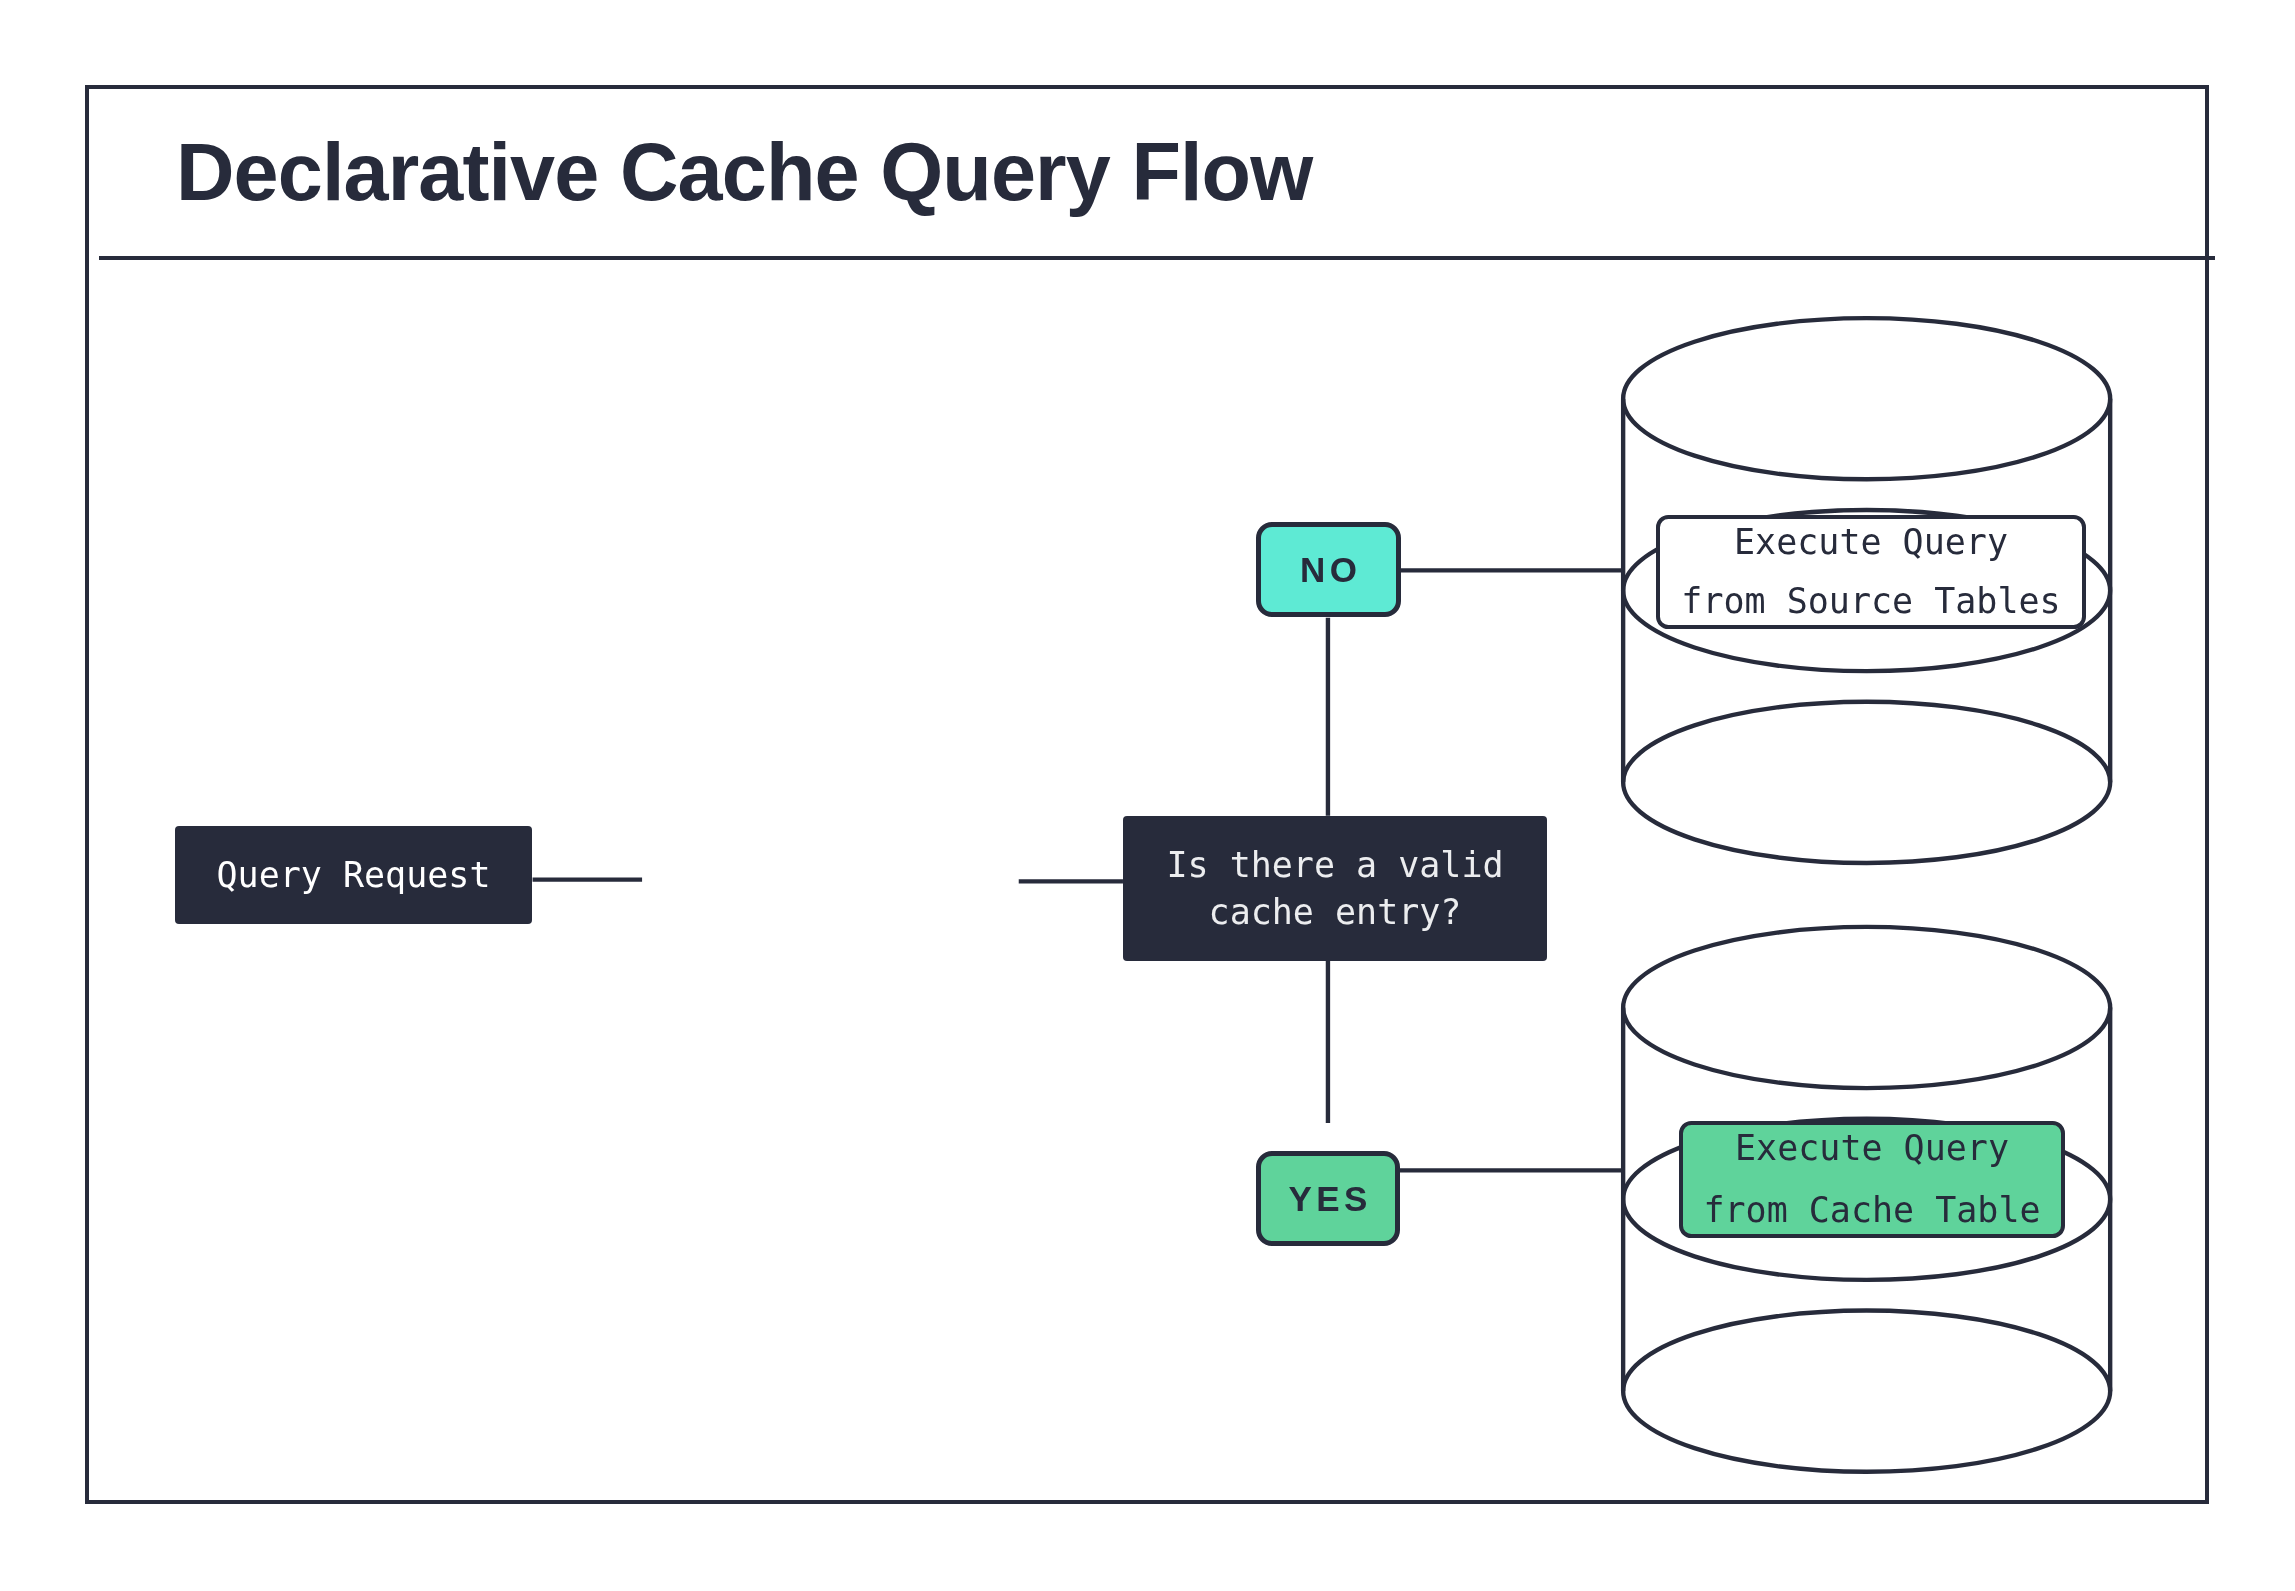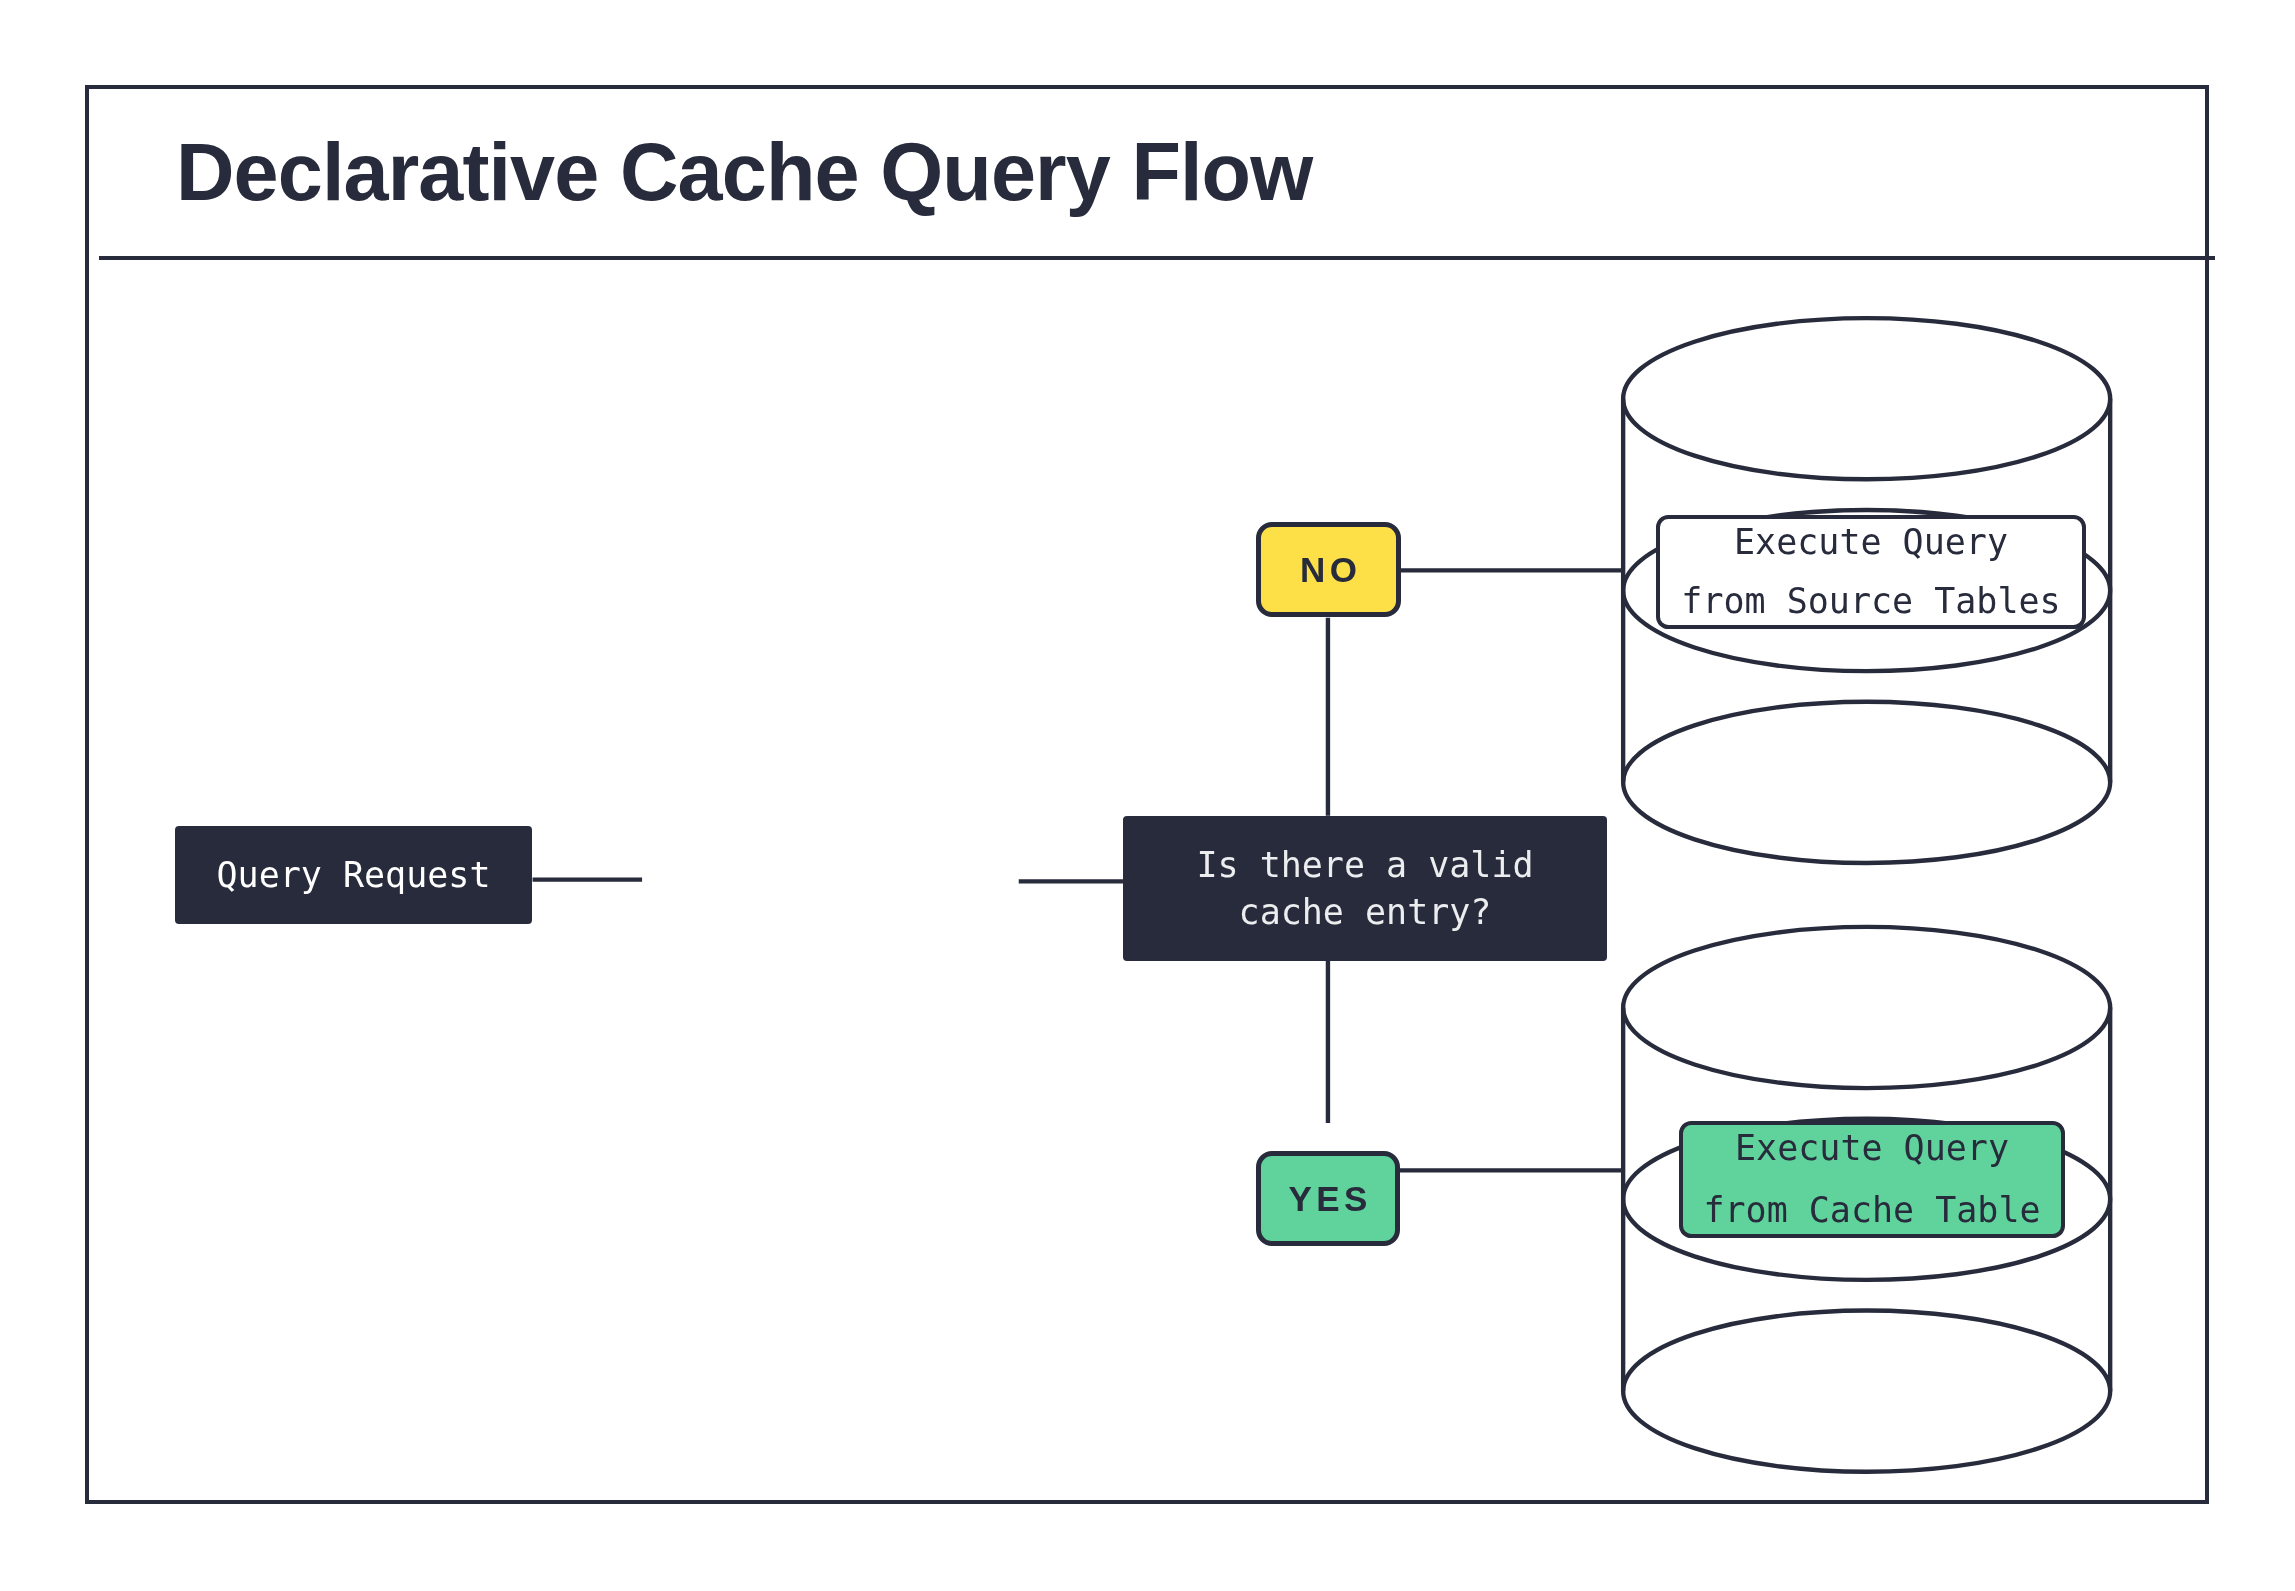--- a/index.html
+++ b/index.html
@@ -51,21 +51,21 @@
   }
   .node-dark{background:var(--ink);color:#FFFFFF;border-radius:4px;}
   .node-dark.decision{color:var(--decision_text);}
   .node-green{background:var(--green);color:var(--ink);border:4.4px solid var(--ink);border-radius:16px;}
   .branch{
     font-family:"Liberation Sans", sans-serif;
     font-weight:bold;font-size:35px;letter-spacing:4.4px;
     color:var(--ink);border-radius:16px;
     text-indent:4.4px; 
   }
-  .branch-no{background:#fde047;border:5.3px solid var(--ink);}
+  .branch-no{background:#5eead4;border:5.3px solid var(--ink);}
   .branch-yes{background:var(--green);border:5.3px solid var(--ink);}
   .db-label{
     position:absolute;
     display:flex;flex-direction:column;
     align-items:center;justify-content:space-between;
     box-sizing:border-box;
     font-size:35px;line-height:47px;
     text-align:center;white-space:nowrap;
     color:var(--ink);
     border:4.4px solid var(--ink);border-radius:12.3px;
@@ -106,21 +106,21 @@
       <ellipse class="stroke" cx="2131" cy="1369" rx="278" ry="92"></ellipse>
       <ellipse class="stroke" cx="2131" cy="1150" rx="278" ry="92"></ellipse>
     </g>
   </svg>
 
   <div class="node node-dark" style="left:175px;top:826px;width:357px;height:98px;">
     <span>Query Request</span>
   </div>
 
 
-  <div class="node node-dark decision" style="left:1123px;top:816px;width:484px;height:145px;">
+  <div class="node node-dark decision" style="left:1123px;top:816px;width:424px;height:145px;">
     <span>Is there a valid</span>
     <span>cache entry?</span>
   </div>
 
   <div class="node branch branch-no" style="left:1256px;top:522px;width:145px;height:95px;">
     <span>NO</span>
   </div>
 
   <div class="node branch branch-yes" style="left:1256px;top:1123px;width:144px;height:95px;margin-top:28px;">
     <span>YES</span>

